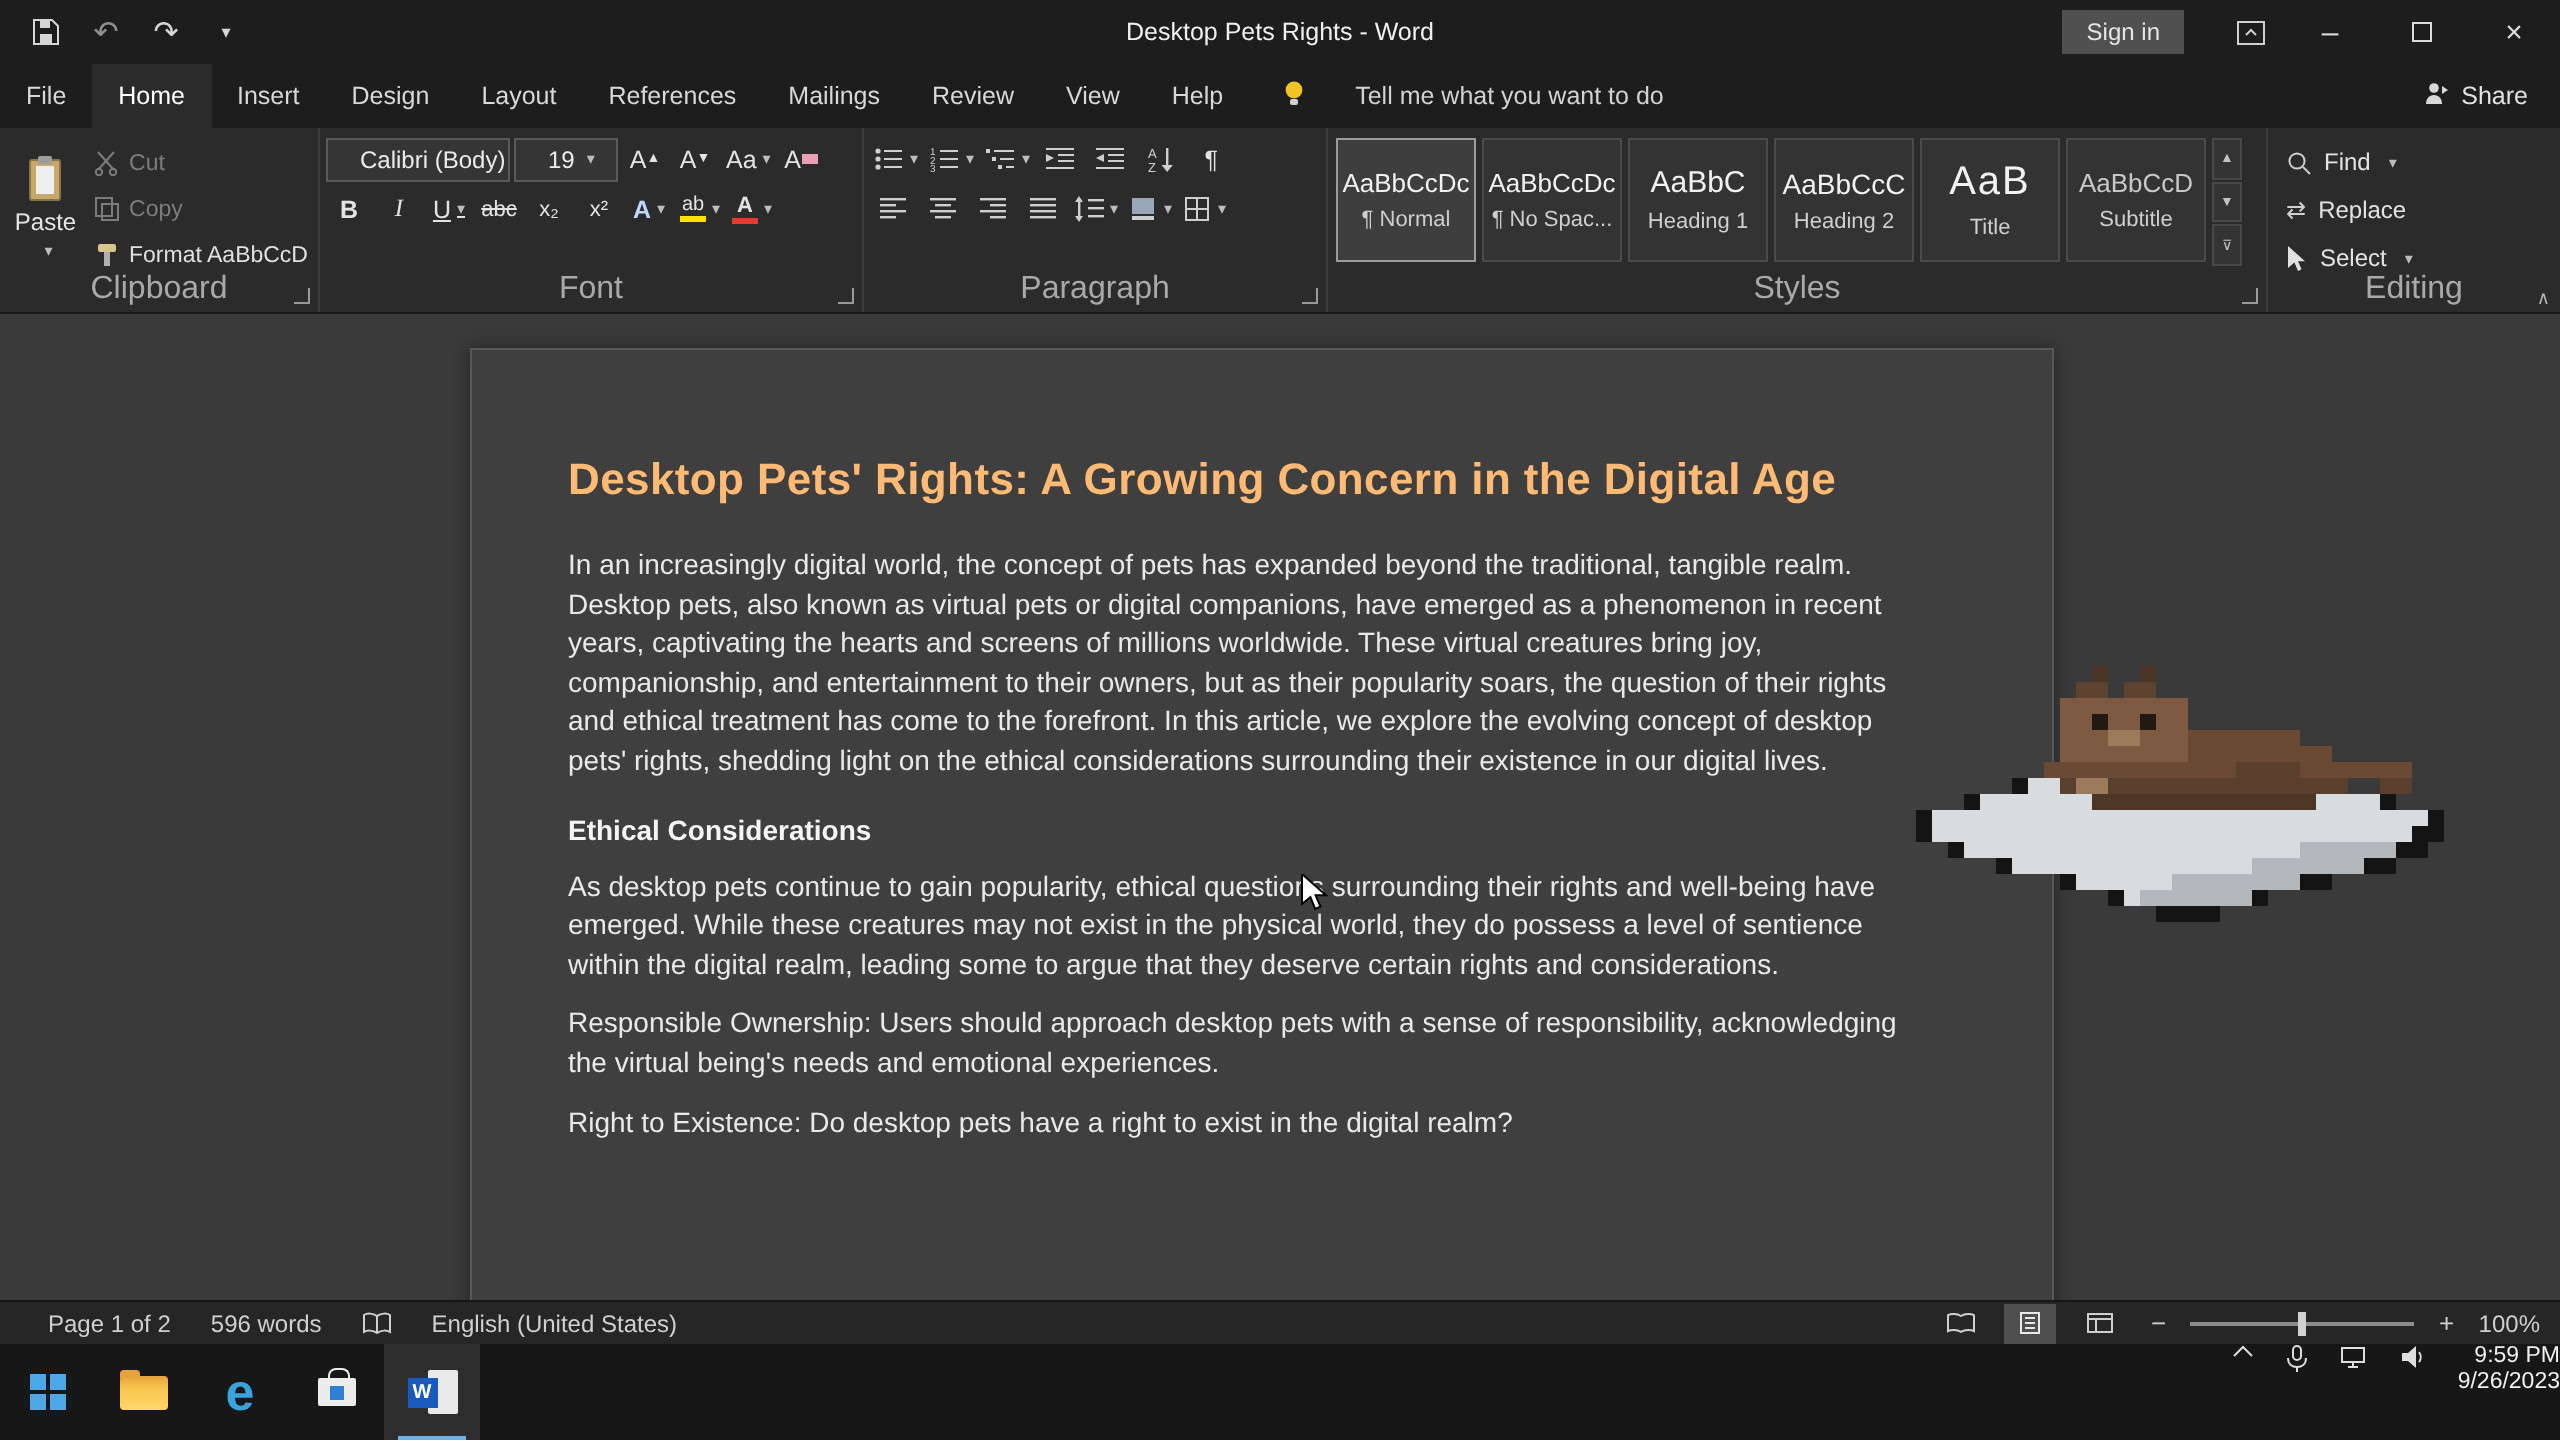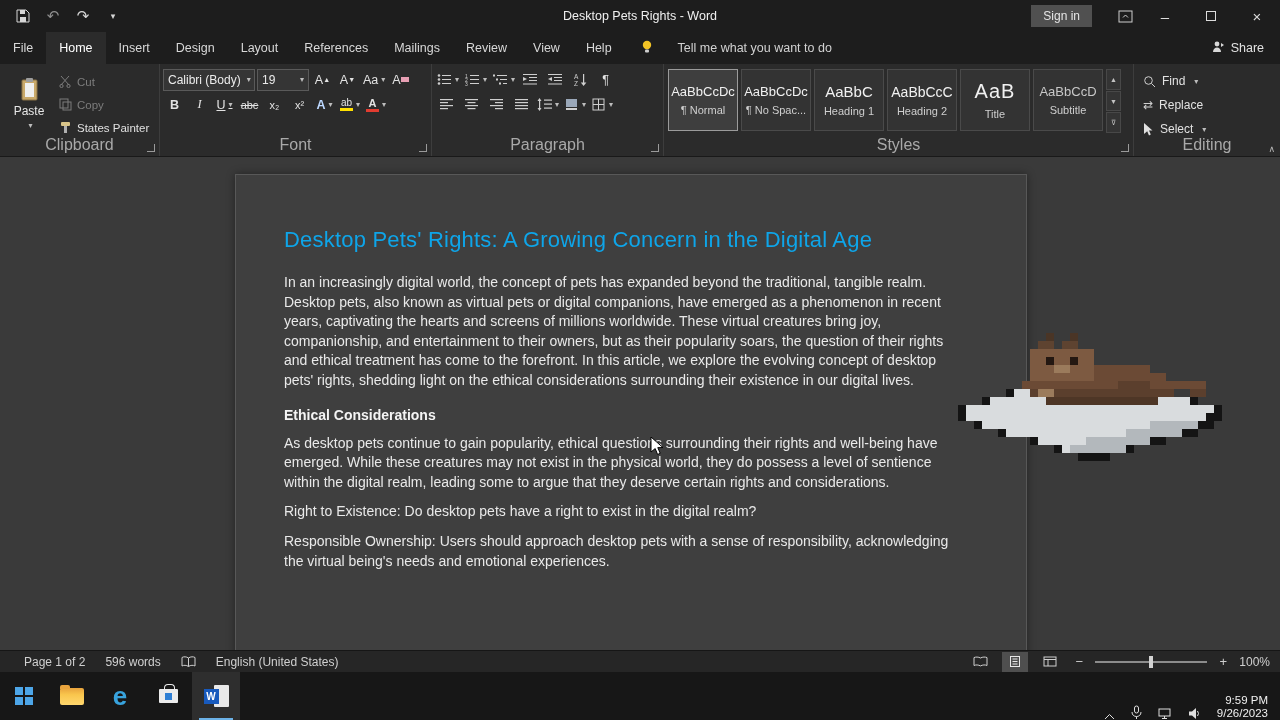--- a/index.html
+++ b/index.html
@@ -27,21 +27,21 @@
   .share{margin-left:auto;display:flex;align-items:center;gap:6px;padding-right:16px;color:#e2e2e2;font-size:12.5px}
 
   
   .ribbon{height:93px;background:#2b2b2b;display:flex;flex:0 0 auto;position:relative;border-bottom:1px solid #191919}
   .group{position:relative;border-right:1px solid #3d3d3d;padding:3px 3px 16px 3px}
   .glabel{position:absolute;bottom:2px;left:0;right:0;text-align:center;font-size:16px;color:#a9a9a9}
   .launcher{position:absolute;right:4px;bottom:4px;width:8px;height:8px;border-right:1px solid #9a9a9a;border-bottom:1px solid #9a9a9a}
   .dd::after{content:"▾";font-size:8px;margin-left:3px;color:#bdbdbd}
   .ibtn{min-width:23px;height:22px;display:flex;align-items:center;justify-content:center;color:#e3e3e3;font-size:12.5px;padding:0 2px}
   .irow{display:flex;align-items:center;gap:2px;height:25px}
-  .combo{background:#353535;border:1px solid #5a5a5a;height:22px;display:flex;align-items:center;padding:0 4px;font-size:12px;color:#ebebeb;white-space:nowrap}
+  .combo{background:#353535;border:1px solid #5a5a5a;height:22px;display:flex;align-items:center;padding:0 16px;font-size:12px;color:#ebebeb;white-space:nowrap}
   .combo::after{content:"▾";font-size:8px;margin-left:auto;padding-left:6px;color:#bdbdbd}
 
   .g-clip{width:160px}.g-font{width:272px}.g-para{width:232px}.g-styles{width:470px}.g-edit{flex:1}
 
   .clipbody{display:flex;gap:6px;padding:2px}
   .pastebtn{width:48px;height:68px;display:flex;flex-direction:column;align-items:center;justify-content:center;gap:3px;color:#e6e6e6;font-size:12px}
   .minicol{display:flex;flex-direction:column;gap:2px;padding-top:2px}
   .minibtn{display:flex;align-items:center;gap:5px;height:21px;font-size:11.5px;color:#e0e0e0;white-space:nowrap}
   .minibtn.disabled{color:#7c7c7c}
 
@@ -60,21 +60,21 @@
   .gscroll{display:flex;flex-direction:column;width:15px;height:64px;margin-left:3px;gap:1px}
   .sbtn{flex:1;display:flex;align-items:center;justify-content:center;font-size:7px;color:#c3c3c3;background:#343434;border:1px solid #484848}
 
   .editrows{display:flex;flex-direction:column;gap:2px;padding:3px 6px}
   .editbtn{display:flex;align-items:center;gap:6px;height:22px;font-size:12px;color:#e2e2e2}
   .collapse{position:absolute;right:5px;bottom:2px;font-size:9px;color:#b5b5b5}
 
   
   .canvas{flex:1;background:#3a3a3a;position:relative;overflow:hidden}
   .page{position:absolute;left:235px;top:17px;width:792px;height:820px;background:#3f3f3f;border:1px solid #585858;box-shadow:0 0 8px rgba(0,0,0,.4);padding:52px 59px 0 48px}
-  .doc-title{font-size:22px;font-weight:normal;color:#0ea5e9;margin-bottom:20px;letter-spacing:.2px}
+  .doc-title{font-size:22px;font-weight:bold;color:#fdba74;margin-bottom:20px;letter-spacing:.2px}
   .doc-h2{font-size:14px;font-weight:bold;color:#f4f4f4;margin-bottom:11px}
   .doc-p{font-size:14px;line-height:19.6px;color:#e9e9e9;margin-bottom:10px}
   .gap-top{margin-top:16px}
   .pet{position:absolute;left:958px;top:176px}
   .cursor{position:absolute;left:650px;top:280px;pointer-events:none}
 
   
   .statusbar{height:22px;background:#262626;border-top:1px solid #161616;display:flex;align-items:center;font-size:12px;color:#d0d0d0;flex:0 0 auto}
   .sb-left{display:flex;align-items:center;gap:20px;padding-left:24px}
   .sb-right{margin-left:auto;display:flex;align-items:center;gap:9px;padding-right:10px}
@@ -93,21 +93,21 @@
   .winlogo span{background:#4da6e8}
   .folder{width:24px;height:17px;background:linear-gradient(#e8a33d,#f9c64d 40%,#ffd76e);border-radius:2px;position:relative}
   .folder::before{content:"";position:absolute;top:-3px;left:0;width:10px;height:4px;background:#e8a33d;border-radius:2px 2px 0 0}
   .edge-e{font-size:26px;font-weight:bold;color:#38a3dd;line-height:1}
   .bag{width:19px;height:14px;background:#ececec;border-radius:1px;position:relative}
   .bag::before{content:"";position:absolute;top:-5px;left:5px;width:9px;height:6px;border:1.5px solid #ececec;border-bottom:none;border-radius:4px 4px 0 0}
   .bag::after{content:"";position:absolute;top:4px;left:6px;width:7px;height:7px;background:#2f7fd4}
   .word-ic{width:25px;height:23px;position:relative}
   .sheet{position:absolute;right:0;top:0;width:15px;height:22px;background:#e9e9e9;border-radius:1px}
   .wblock{position:absolute;left:0;top:4px;width:15px;height:15px;background:#185abd;color:#fff;font-size:10px;font-weight:bold;display:flex;align-items:center;justify-content:center}
-  .tray{margin-left:auto;display:flex;align-items:flex-end;gap:15px;padding-right:12px}
+  .tray{margin-left:auto;display:flex;align-items:flex-start;gap:15px;}
   .trayicon{display:flex;align-items:center;justify-content:center;color:#dedede}
   .clock{text-align:right;font-size:11.5px;line-height:13px;color:#f0f0f0}
 </style>
 </head>
 <body>
 
 <div class="app">
 
   <header class="titlebar">
     <div class="qat">
@@ -198,21 +198,21 @@
                 <rect x="1" y="1" width="8" height="9"></rect>
                 <rect x="4" y="4" width="8" height="8"></rect>
               </svg>
             <span>Copy</span>
           </div>
           <div class="minibtn">
             <svg width="13" height="13" viewBox="0 0 13 13">
                 <rect x="2" y="1" width="9" height="4" rx="1" fill="#d9c489"></rect>
                 <rect x="5" y="5" width="3" height="7" fill="#b0b0b0"></rect>
               </svg>
-            <span>States Painter</span>
+            <span>Format AaBbCcD</span>
           </div>
         </div>
       </div>
       <div class="glabel">Clipboard</div>
       <span class="launcher"></span>
     </div>
 
     <div class="group g-font">
       <div class="irow">
         <div class="combo" style="width:92px">
@@ -470,22 +470,22 @@
 
     <span class="collapse">∧</span>
   </section>
 
   <main class="canvas">
     <div class="page">
       <h1 class="doc-title">Desktop Pets' Rights: A Growing Concern in the Digital Age</h1>
       <p class="doc-p">In an increasingly digital world, the concept of pets has expanded beyond the traditional, tangible realm. Desktop pets, also known as virtual pets or digital companions, have emerged as a phenomenon in recent years, captivating the hearts and screens of millions worldwide. These virtual creatures bring joy, companionship, and entertainment to their owners, but as their popularity soars, the question of their rights and ethical treatment has come to the forefront. In this article, we explore the evolving concept of desktop pets' rights, shedding light on the ethical considerations surrounding their existence in our digital lives.</p>
       <h2 class="doc-h2 gap-top">Ethical Considerations</h2>
       <p class="doc-p">As desktop pets continue to gain popularity, ethical questions surrounding their rights and well-being have emerged. While these creatures may not exist in the physical world, they do possess a level of sentience within the digital realm, leading some to argue that they deserve certain rights and considerations.</p>
+      <p class="doc-p">Responsible Ownership: Users should approach desktop pets with a sense of responsibility, acknowledging the virtual being's needs and emotional experiences.</p>
       <p class="doc-p">Right to Existence: Do desktop pets have a right to exist in the digital realm?</p>
-      <p class="doc-p">Responsible Ownership: Users should approach desktop pets with a sense of responsibility, acknowledging the virtual being's needs and emotional experiences.</p>
     </div>
 
     <svg class="pet" width="264" height="128" viewBox="0 0 33 16" shape-rendering="crispEdges">
       <g fill="#141414">
         <rect x="10" y="6" width="13" height="1"></rect>
           <rect x="6" y="7" width="21" height="1"></rect>
         <rect x="3" y="8" width="27" height="1"></rect>
           <rect x="0" y="9" width="33" height="2"></rect>
         <rect x="2" y="11" width="30" height="1"></rect>
           <rect x="5" y="12" width="25" height="1"></rect>

